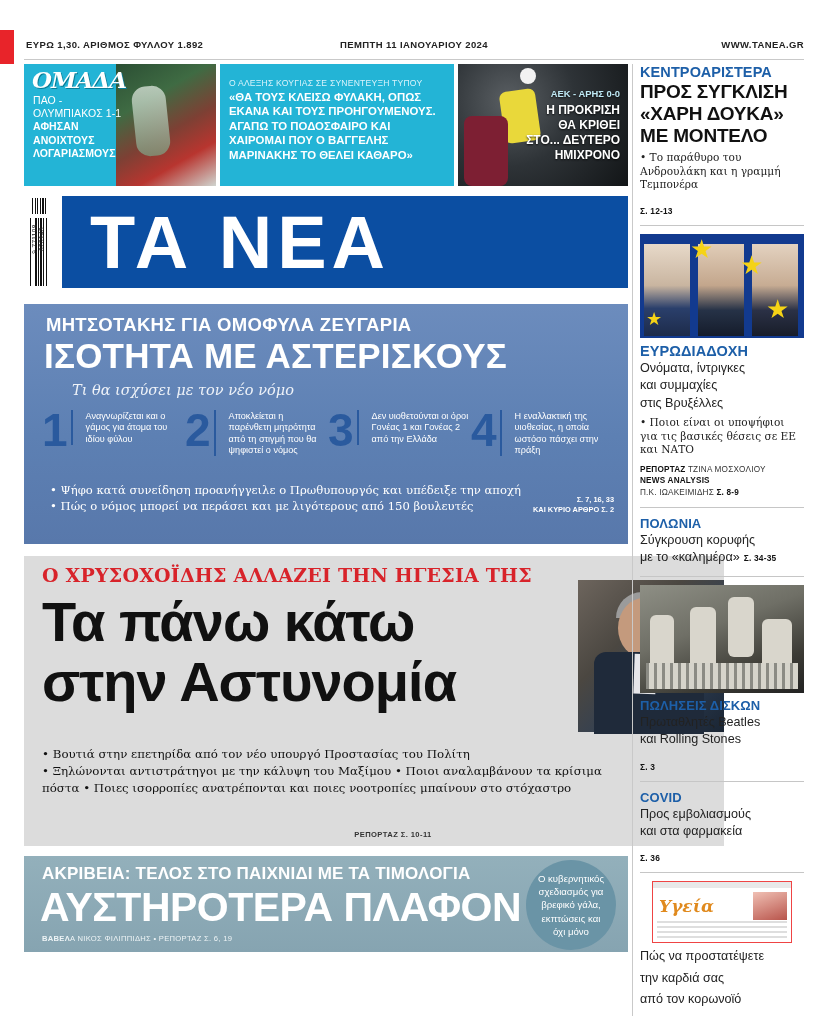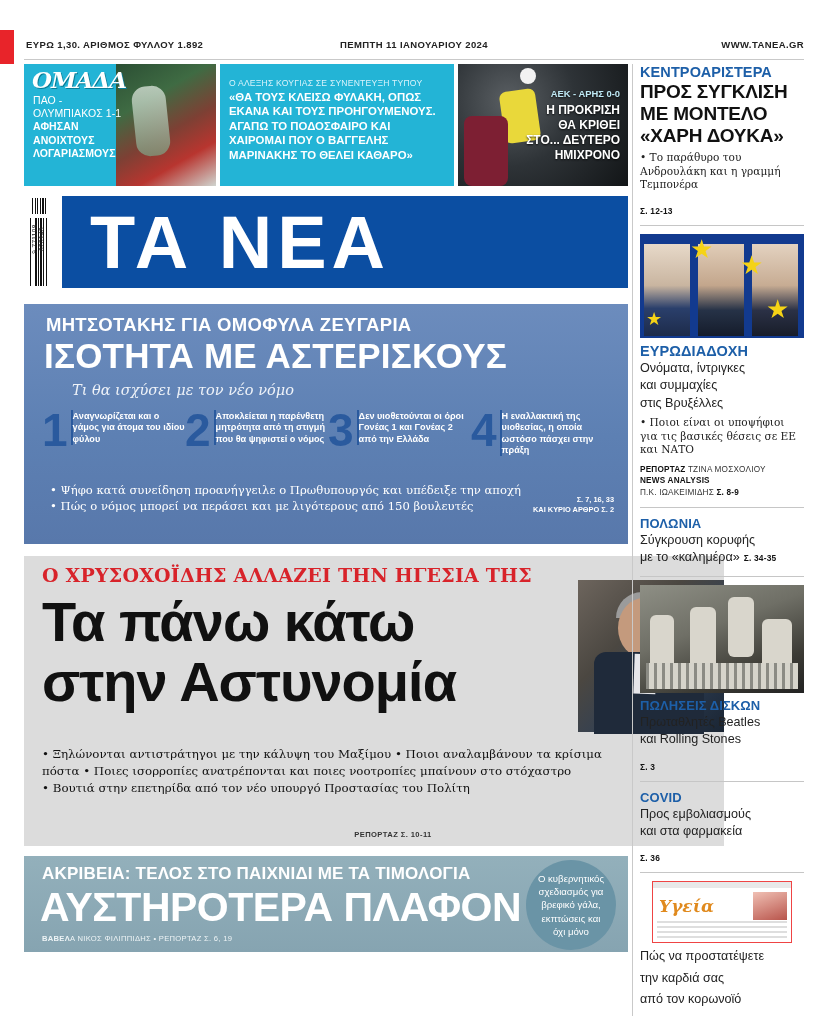--- a/index.html
+++ b/index.html
@@ -62,21 +62,21 @@
   
   .lead{position:relative;margin-top:12px;width:604px;height:240px;background:#5a7fb5;
     background:linear-gradient(180deg,#6c8cbd 0%,#5d80b3 55%,#5878ab 100%);}
   .lead .kicker{position:absolute;left:22px;top:10px;color:#fff;font-weight:600;font-size:18.5px;letter-spacing:.3px;}
   .lead .big{position:absolute;left:20px;top:32px;color:#fff;font-weight:800;font-size:35px;letter-spacing:.2px;}
   .lead .sub{position:absolute;left:48px;top:78px;color:#eef2f8;font-family:"DejaVu Serif",serif;font-style:italic;font-size:14.5px;}
 
   .numrow{position:absolute;left:18px;top:106px;width:572px;height:66px;display:flex;}
   .numitem{display:flex;align-items:flex-start;width:143px;}
   .numitem .n{font-weight:800;font-size:46px;color:#2a5a9e;line-height:40px;margin-right:5px;letter-spacing:-2px;}
-  .numitem .d{border-left:2px solid #2a5a9e;padding-left:0;color:#fff;font-size:9.1px;line-height:11.3px;padding-top:1px;font-weight:bold;}
+  .numitem .d{border-left:2px solid #2a5a9e;padding-left:13px;color:#fff;font-size:9.1px;line-height:11.3px;padding-top:1px;}
 
   .leadbul{position:absolute;left:26px;top:178px;width:520px;color:#fff;font-family:"DejaVu Serif",serif;font-size:11.6px;line-height:16px;}
   .leadbul div{white-space:nowrap;}
   .leadref{position:absolute;right:14px;top:191px;text-align:right;color:#fff;font-size:7.4px;line-height:9.6px;font-weight:700;}
 
   
   .police{position:relative;margin-top:12px;width:700px;height:290px;background:#dcdcdc;overflow:hidden;}
   .police .kicker{position:absolute;left:18px;top:8px;color:#d8232a;font-family:"DejaVu Serif",serif;font-weight:700;font-size:19px;letter-spacing:.2px;}
   .police .h1{position:absolute;left:18px;top:36px;color:#111;font-weight:800;font-size:56px;line-height:60px;letter-spacing:-1px;}
   .police .h2{position:absolute;left:18px;top:96px;color:#111;font-weight:800;font-size:56px;line-height:60px;letter-spacing:-1px;}
@@ -242,22 +242,22 @@
       <div class="kicker">Ο ΧΡΥΣΟΧΟΪΔΗΣ ΑΛΛΑΖΕΙ ΤΗΝ ΗΓΕΣΙΑ ΤΗΣ</div>
       <div class="h1">Τα πάνω κάτω</div>
       <div class="h2">στην Αστυνομία</div>
       <div class="photo">
         <div class="hair"></div>
         <div class="head"></div>
         <div class="suit"></div>
         <div class="shirt"></div>
       </div>
       <div class="bul">
+        <div>• Βουτιά στην επετηρίδα από τον νέο υπουργό Προστασίας του Πολίτη</div>
         <div><span>• Ξηλώνονται αντιστράτηγοι με την κάλυψη του Μαξίμου </span><span>• Ποιοι αναλαμβάνουν τα κρίσιμα πόστα </span><span>• Ποιες ισορροπίες ανατρέπονται και ποιες νοοτροπίες μπαίνουν στο στόχαστρο</span></div>
-        <div>• Βουτιά στην επετηρίδα από τον νέο υπουργό Προστασίας του Πολίτη</div>
       </div>
       <div class="ref">ΡΕΠΟΡΤΑΖ Σ. 10-11</div>
     </div>
 
     <div class="bottom">
       <div class="kicker">ΑΚΡΙΒΕΙΑ: ΤΕΛΟΣ ΣΤΟ ΠΑΙΧΝΙΔΙ ΜΕ ΤΑ ΤΙΜΟΛΟΓΙΑ</div>
       <div class="big">ΑΥΣΤΗΡΟΤΕΡΑ ΠΛΑΦΟΝ</div>
       <div class="byline"><b>ΒΑΒΕΛ</b><span>Α ΝΙΚΟΣ ΦΙΛΙΠΠΙΔΗΣ • ΡΕΠΟΡΤΑΖ Σ. 6, 19</span></div>
       <div class="circle">
         <div class="ct">
@@ -270,22 +270,22 @@
       </div>
     </div>
   </div>
 
   <div class="rail">
     <div class="vline"></div>
 
     <div>
       <div class="r-kick">ΚΕΝΤΡΟΑΡΙΣΤΕΡΑ</div>
       <div class="r-head">ΠΡΟΣ ΣΥΓΚΛΙΣΗ</div>
+      <div class="r-head">«ΧΑΡΗ ΔΟΥΚΑ»</div>
       <div class="r-head">ΜΕ ΜΟΝΤΕΛΟ</div>
-      <div class="r-head">«ΧΑΡΗ ΔΟΥΚΑ»</div>
       <div class="r-bul">• Το παράθυρο του Ανδρουλάκη και η γραμμή Τεμπονέρα</div>
       <div class="r-ref">Σ. 12-13</div>
     </div>
 
     <div class="hr"></div>
 
     <div>
       <div class="eu-photo">
         <div class="p p1"></div>
         <div class="p p2"></div>

